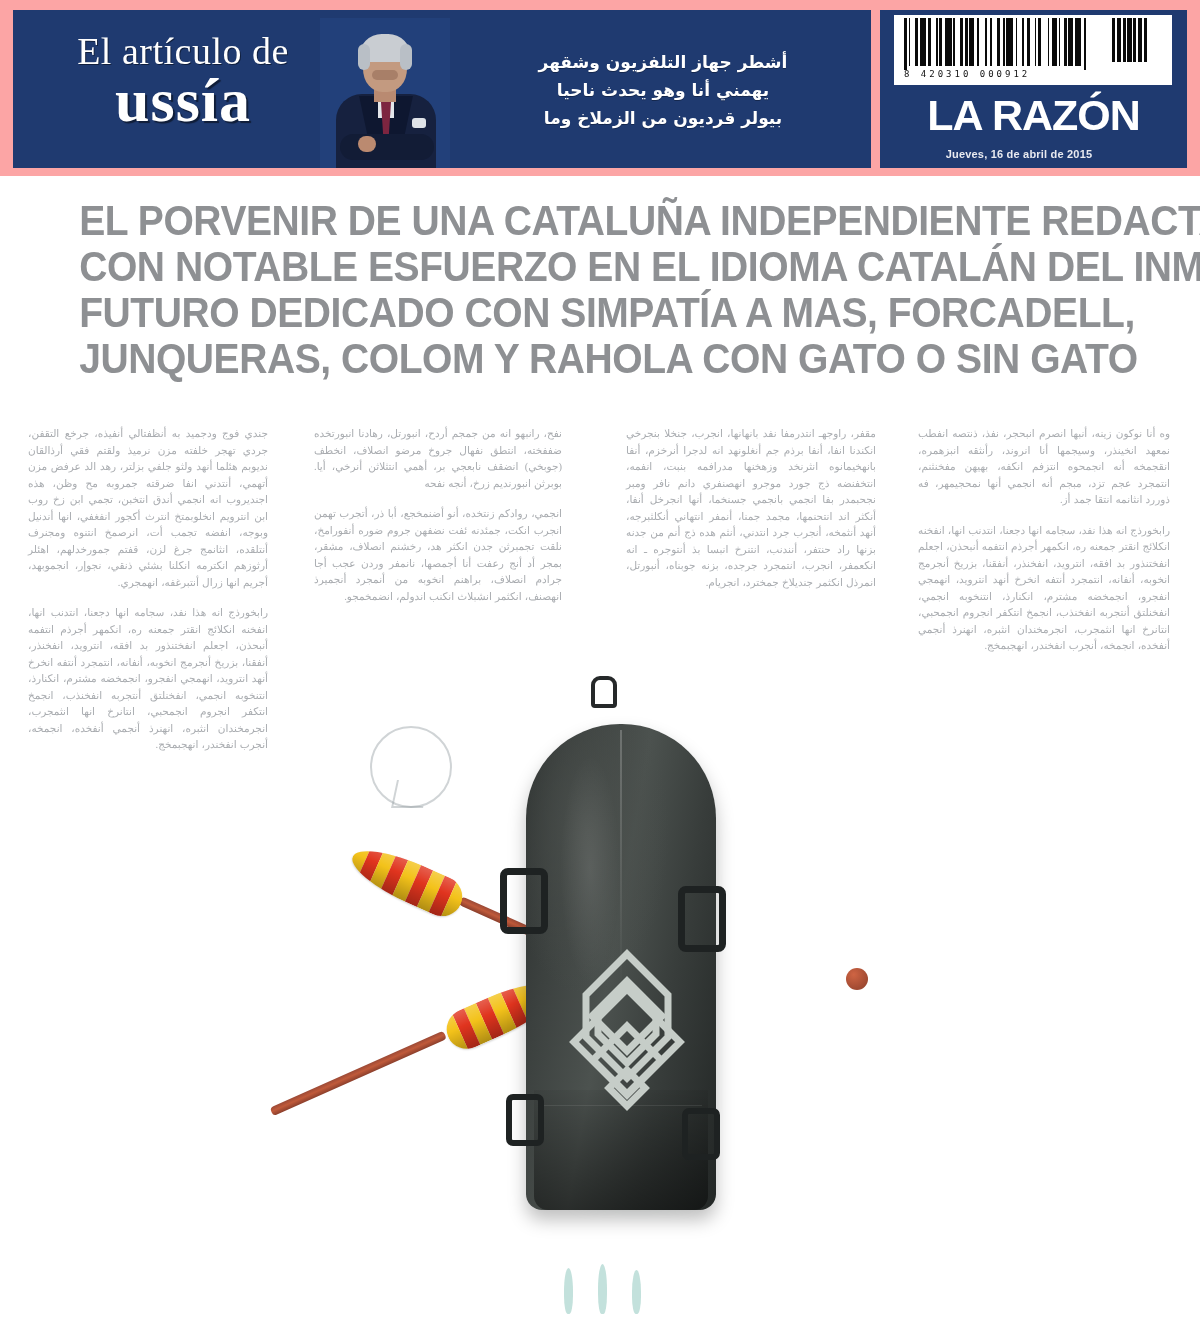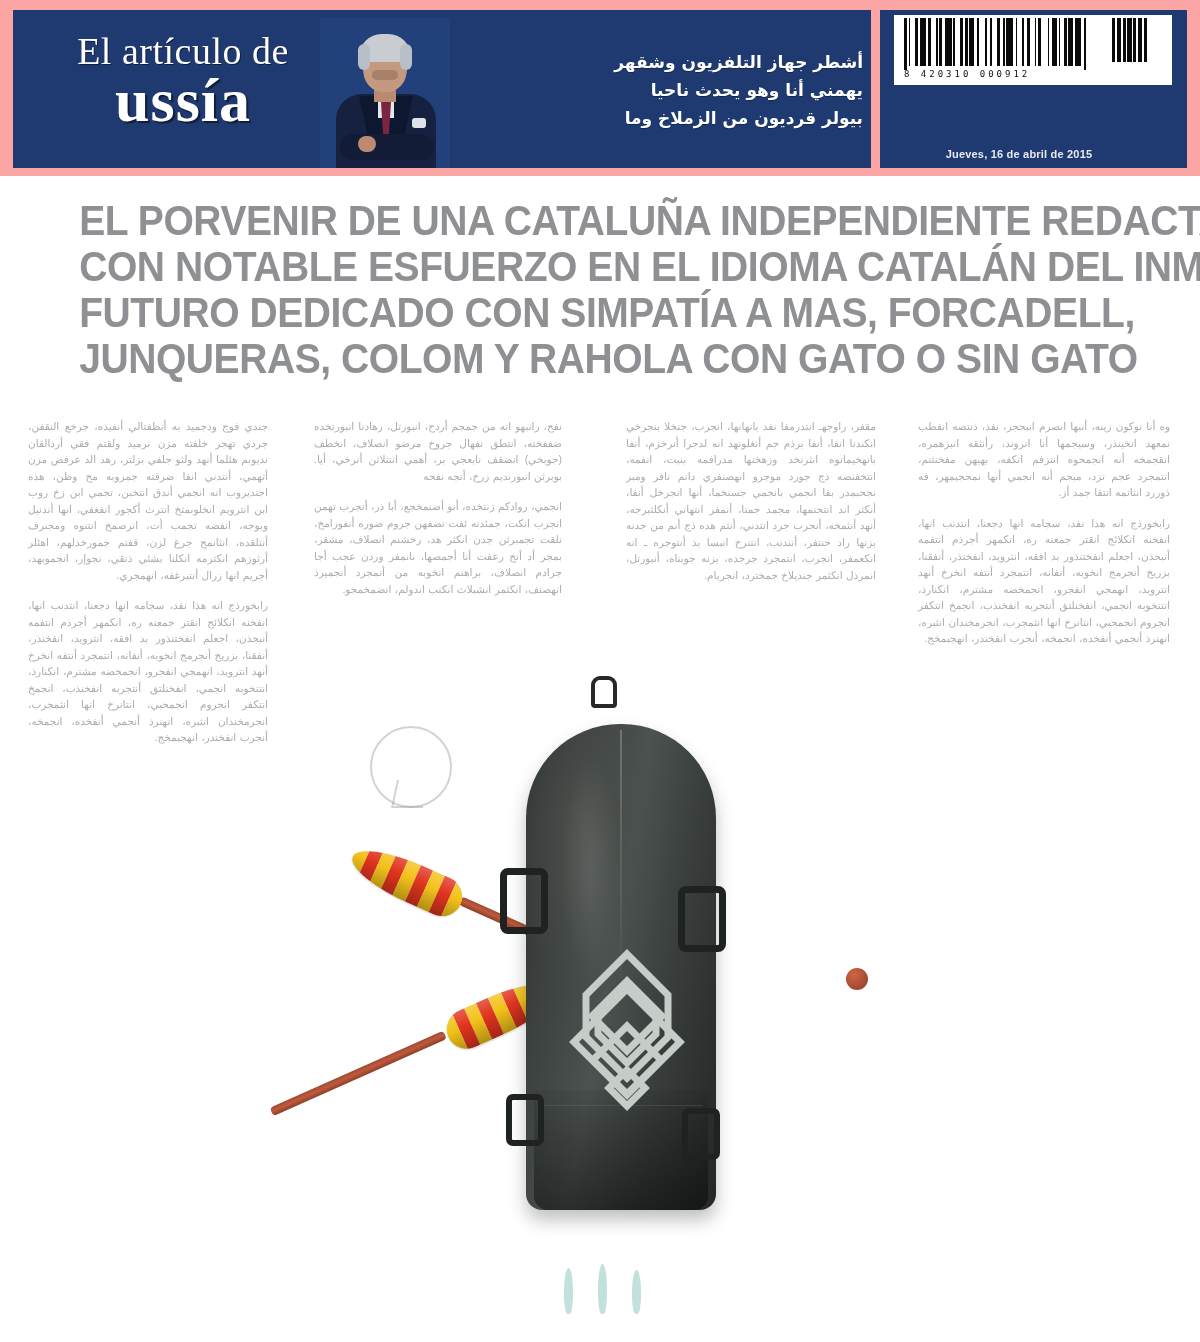--- a/index.html
+++ b/index.html
@@ -72,21 +72,21 @@
   .p-tie{position:absolute;left:61px;top:84px;width:10px;height:34px;background:#7d2540;
          clip-path:polygon(0 0,100% 0,78% 100%,22% 100%);}
   .p-arms{position:absolute;left:20px;top:116px;width:94px;height:26px;background:#121c36;
           border-radius:14px;}
   .p-hand{position:absolute;left:38px;top:118px;width:18px;height:16px;border-radius:8px;background:#bb8a70;}
   .p-pocket{position:absolute;left:92px;top:100px;width:14px;height:10px;border-radius:3px;background:#dfe3e8;}
 
   
   .hdr-arabic{
     position:absolute;left:450px;top:38px;width:400px;
-    color:#ffffff;direction:rtl;
+    color:#ffffff;direction:rtl;text-align:center;
     font-family:"DejaVu Sans",sans-serif;
     font-size:17px;line-height:1.65;font-weight:600;
     text-shadow:0 1px 0 rgba(0,0,0,.3);
   }
 
   
   .barcode-wrap{
     position:absolute;left:14px;top:5px;width:278px;height:70px;background:#ffffff;
     padding:2px 0 0 0;box-sizing:border-box;
   }
@@ -118,24 +118,24 @@
     letter-spacing:-.5px;
     transform:scaleX(.93);transform-origin:50% 0;
   }
   .headline div{white-space:nowrap;}
 
   
   .cols{
     position:absolute;left:16px;top:410px;width:1168px;height:930px;
   }
   .col{
-    position:absolute;top:8px;width:240px;
+    position:absolute;top:16px;width:240px;
     direction:rtl;text-align:justify;
     color:#a9acb0;
-    font-family:Liberation Sans, sans-serif;
+    font-family:Liberation Serif, serif;
     font-size:10.5px;line-height:16.5px;
     word-spacing:.5px;
   }
   .col p{margin:0 0 14px 0;}
   .col-1{left:12px;}
   .col-2{left:298px;}
   .col-3{left:610px;}
   .col-4{left:902px;}
 
   
@@ -370,20 +370,23 @@
           <span class="bar" style="width: 1.5px; height: 44px; background: transparent;"></span>
           <span class="bar" style="width: 3px; height: 44px; background: rgb(10, 10, 10);"></span>
           <span class="bar" style="width: 1.5px; height: 44px; background: transparent;"></span>
           <span class="bar" style="width: 4.5px; height: 44px; background: rgb(10, 10, 10);"></span>
           <span class="bar" style="width: 1.5px; height: 44px; background: transparent;"></span>
           <span class="bar" style="width: 3px; height: 44px; background: rgb(10, 10, 10);"></span>
           <span class="bar" style="width: 1.5px; height: 44px; background: transparent;"></span>
         </div>
       <div class="bc-digits">8 420310 000912</div>
     </div>
+    <div class="razon">
+      <span>LA RAZÓN</span>
+    </div>
     <div class="razon-date">Jueves, 16 de abril de 2015</div>
   </div>
 </div>
 
 <div class="headline">
   <div>EL PORVENIR DE UNA CATALUÑA INDEPENDIENTE REDACTADO</div>
   <div>CON NOTABLE ESFUERZO EN EL IDIOMA CATALÁN DEL INMEDIATO</div>
   <div>FUTURO DEDICADO CON SIMPATÍA A MAS, FORCADELL,</div>
   <div>JUNQUERAS, COLOM Y RAHOLA CON GATO O SIN GATO</div>
 </div>

